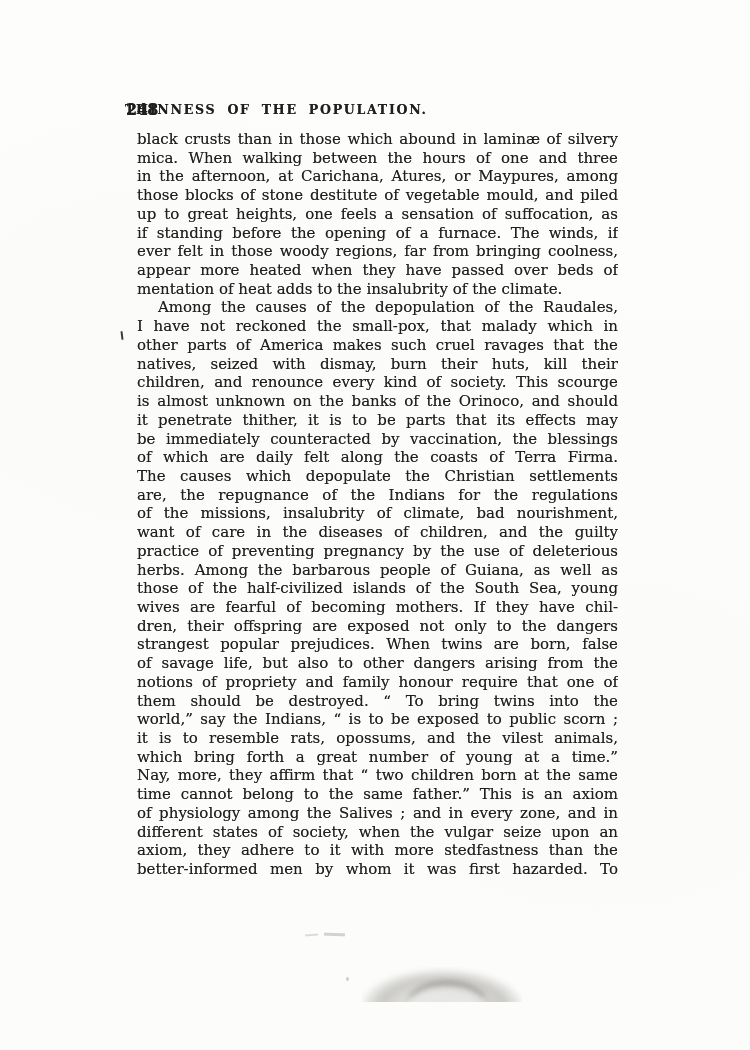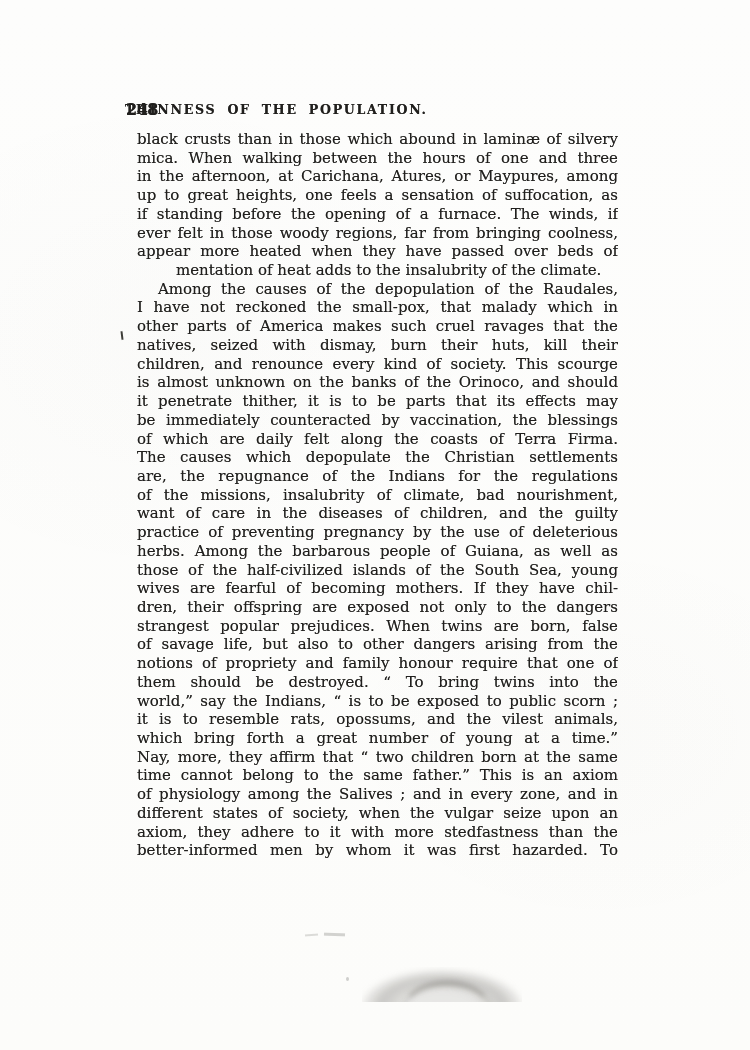--- a/index.html
+++ b/index.html
@@ -58,21 +58,21 @@
   .line {
     height: 18.73px;
     line-height: 18.73px;
     font-size: 15px;
     text-align: justify;
     text-align-last: justify;
     overflow: hidden;
     white-space: normal;
     text-shadow: 0 0 0.45px rgba(32,31,29,0.6);
   }
-  .line.para-end { text-align-last: left; margin-left: 39px; }
+  .line.para-end { text-align-last: left; }
   .line.indent { text-indent: 21px; }
 
   
   .margin-mark {
     position: absolute;
     left: 121px;
     top: 331px;
     width: 2px;
     height: 9px;
     background: #3d3c38;
@@ -156,20 +156,21 @@
 
   <div class="running-head">
     <span class="pagenum">248</span>
     <span class="title">THINNESS OF THE POPULATION.</span>
   </div>
 
   <div class="textblock" id="textblock">
       <div class="line">black crusts than in those which abound in laminæ of silvery</div>
       <div class="line">mica.  When walking between the hours of one and three</div>
       <div class="line">in the afternoon, at Carichana, Atures, or Maypures, among</div>
+      <div class="line">those blocks of stone destitute of vegetable mould, and piled</div>
       <div class="line">up to great heights, one feels a sensation of suffocation, as</div>
       <div class="line">if standing before the opening of a furnace.  The winds, if</div>
       <div class="line">ever felt in those woody regions, far from bringing coolness,</div>
       <div class="line">appear more heated when they have passed over beds of</div>
       <div class="line para-end">mentation of heat adds to the insalubrity of the climate.</div>
       <div class="line indent">Among the causes of the depopulation of the Raudales,</div>
       <div class="line">I have not reckoned the small-pox, that malady which in</div>
       <div class="line">other parts of America makes such cruel ravages that the</div>
       <div class="line">natives, seized with dismay, burn their huts, kill their</div>
       <div class="line">children, and renounce every kind of society.  This scourge</div>

